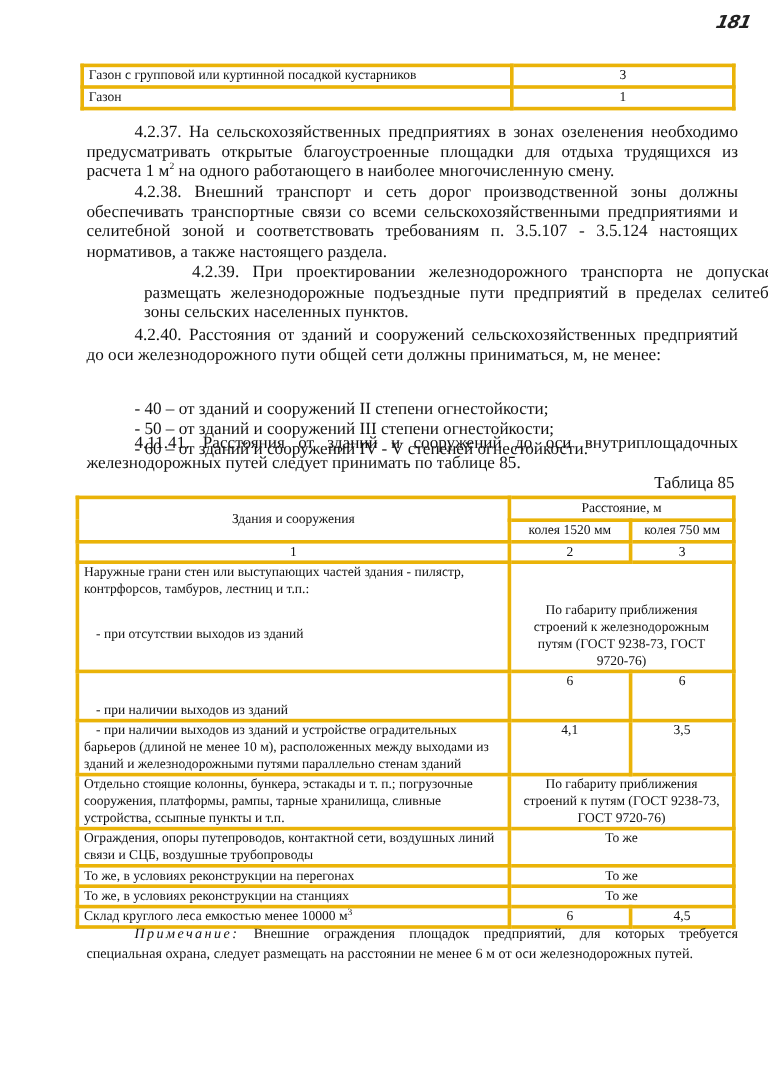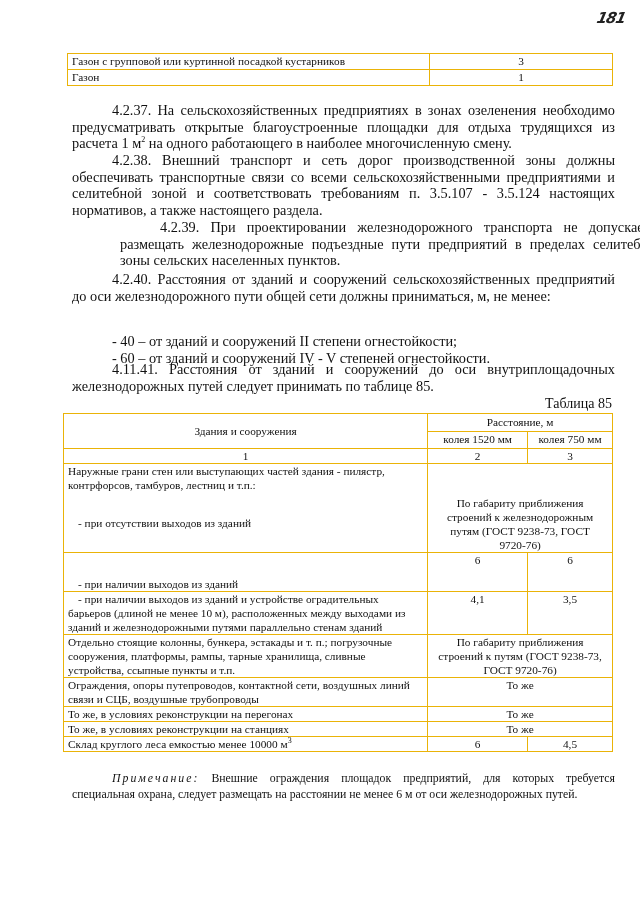--- a/index.html
+++ b/index.html
@@ -2,21 +2,21 @@
 <html><head>
 <meta charset="utf-8">
 <style>
   html, body { margin: 0; padding: 0; background: #ffffff; }
   body { width: 640px; height: 905px; position: relative; overflow: hidden;
          font-family: "Liberation Serif", "DejaVu Serif", serif; color: #111; }
   .page-num { position: absolute; left: 597px; top: 9px; font-family: "DejaVu Sans", sans-serif;
               font-style: italic; font-size: 15px; font-weight: bold; color: #222; transform: skewX(-12deg); letter-spacing: -1px; }
 
   table { border-collapse: collapse; position: absolute; }
-  td { border: 1px solid #eab308; padding: 0 4px; font-size: 11.3px; line-height: 14px; vertical-align: top; }
+  td { border: 3px solid #eab308; padding: 0 4px; font-size: 11.3px; line-height: 14px; vertical-align: top; }
 
   #top-table { left: 67px; top: 53px; width: 546px; }
   #top-table td { height: 15px; }
   #top-table td.c2 { text-align: center; width: 174px; }
 
   .para { position: absolute; left: 72px; width: 543px; font-size: 14.3px; line-height: 16.6px; text-align: justify; }
   .para .ind { display: inline-block; width: 40px; }
   sup { font-size: 8px; line-height: 0; }
 
   .table-title { position: absolute; right: 28px; top: 396px; font-size: 14px; }
@@ -52,20 +52,21 @@
 <div class="para" style="top:102px;"><span class="ind"></span><span>4.2.37. На сельскохозяйственных предприятиях в зонах озеленения необходимо предусматривать открытые благоустроенные площадки для отдыха трудящихся из расчета 1 м</span><sup>2</sup><span> на одного работающего в наиболее многочисленную смену.</span></div>
 
 <div class="para" style="top:152px;"><span class="ind"></span><span>4.2.38. Внешний транспорт и сеть дорог производственной зоны должны обеспечивать транспортные связи со всеми сельскохозяйственными предприятиями и селитебной зоной и соответствовать требованиям п. 3.5.107 - 3.5.124 настоящих нормативов, а также настоящего раздела.</span></div>
 
 <div class="para" style="top:219px;margin-left:48px;"><span class="ind"></span><span>4.2.39. При проектировании железнодорожного транспорта не допускается размещать железнодорожные подъездные пути предприятий в пределах селитебной зоны сельских населенных пунктов.</span></div>
 
 <div class="para" style="top:271px;"><span class="ind"></span><span>4.2.40. Расстояния от зданий и сооружений сельскохозяйственных предприятий до оси железнодорожного пути общей сети должны приниматься, м, не менее:</span></div>
 
 <div class="para" style="top:305px; text-align:left;margin-top:28px;">
   <div style="padding-left:40px;">- 40 – от зданий и сооружений II степени огнестойкости;</div>
+  <div style="padding-left:40px;">- 50 – от зданий и сооружений III степени огнестойкости;</div>
   <div style="padding-left:40px;">- 60 – от зданий и сооружений IV - V степеней огнестойкости.</div>
 </div>
 
 <div class="para" style="top:361px;"><span class="ind"></span><span>4.11.41. Расстояния от зданий и сооружений до оси внутриплощадочных железнодорожных путей следует принимать по таблице 85.</span></div>
 
 <div class="table-title">Таблица 85</div>
 
 <table id="main-table">
   <tbody>
       <tr>

